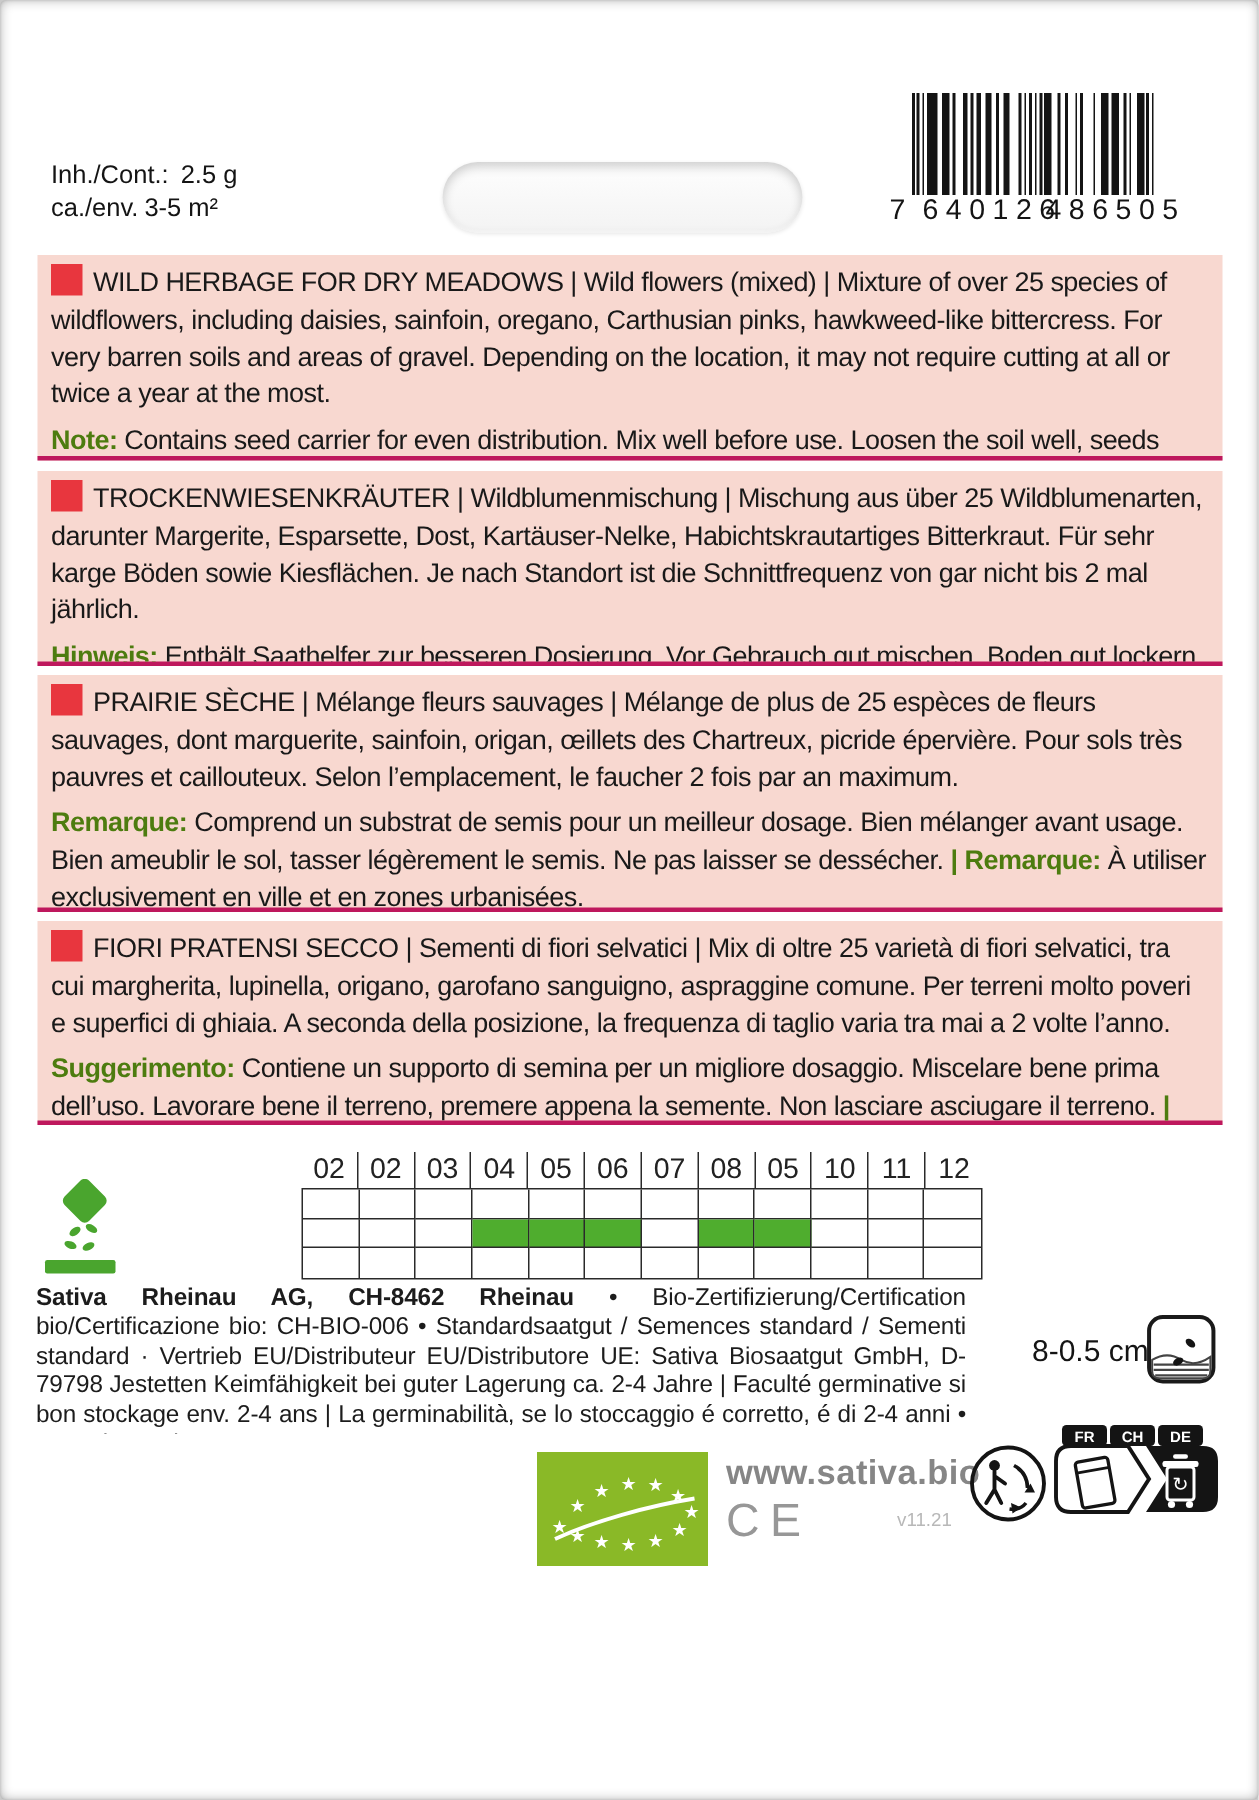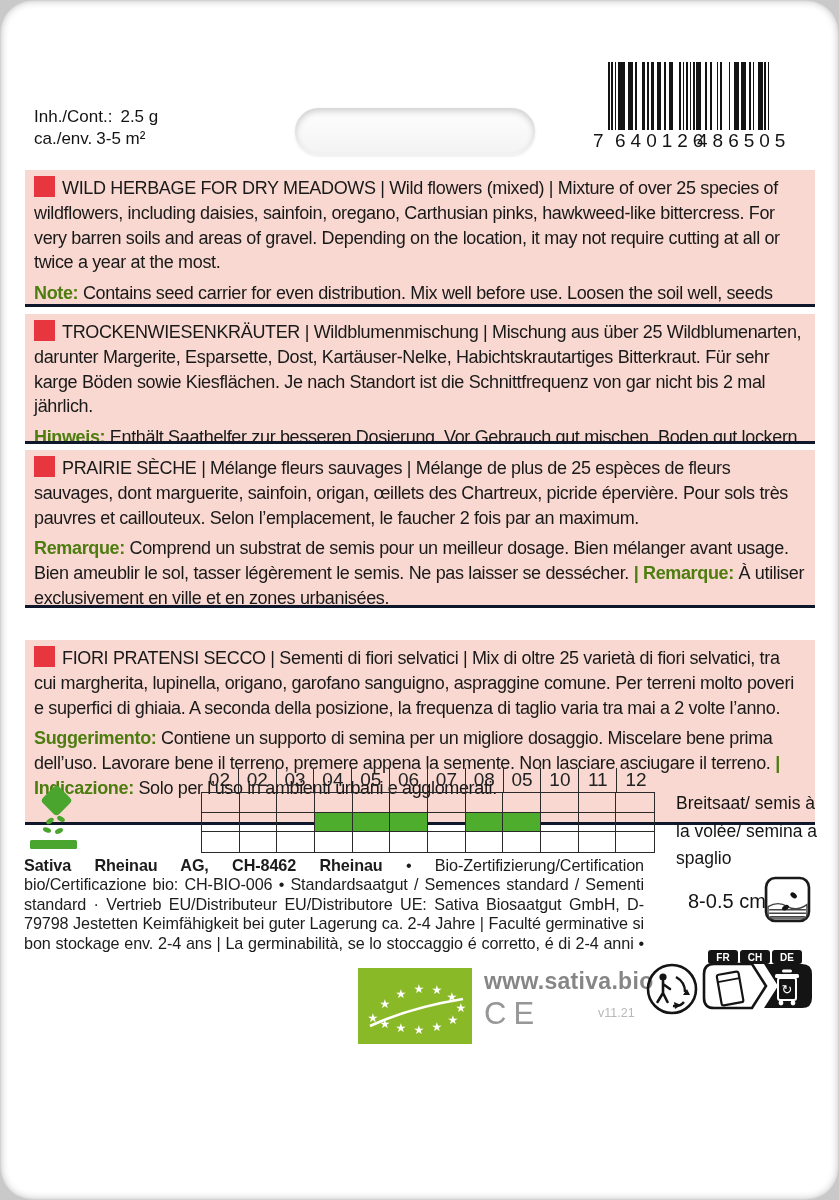--- a/index.html
+++ b/index.html
@@ -3,21 +3,21 @@
 <meta charset="utf-8">
 <style>
   html,body{margin:0;padding:0;}
   body{
     width:839px;height:1200px;position:relative;overflow:hidden;
     background:#c9c9c9;
     font-family:"Liberation Sans", sans-serif;
     color:#1a1a1a;
   }
   .packet{
-    position:absolute;inset:0;background:#fff;border-radius:32px;
+    position:absolute;inset:0;background:#fff;border-radius:4px;
     box-shadow:inset 0 0 8px rgba(0,0,0,.30), inset 0 0 2px rgba(0,0,0,.18);
   }
   
   .contents{position:absolute;left:34px;top:106px;font-size:17px;line-height:22px;color:#141414;}
   .contents .lbl{display:inline-block;}
   .contents .val{display:inline-block;margin-left:8px;}
   
   .hang-hole{
     position:absolute;left:295px;top:108px;width:240px;height:47px;border-radius:24px;
     background:linear-gradient(#fefefe,#f3f3f3);
@@ -29,32 +29,32 @@
   .barcode .bar{position:absolute;top:0;height:68px;background:#141414;}
   .barcode .digits{position:absolute;left:0;top:68px;width:190px;height:24px;font-size:19px;color:#141414;}
   .barcode .digits span{position:absolute;top:0;letter-spacing:5px;}
   .bc-prefix{left:0;}
   .bc-g1{left:22px;}
   .bc-g2{left:104px;}
   
   .lang-block{
     position:absolute;left:25px;width:790px;background:#f8d8d0;
     padding:6px 9px 5px 9px;box-sizing:border-box;
-    border-bottom:3px solid #0f172a;
+    border-bottom:3px solid #be185d;
     font-size:18px;line-height:24.8px;letter-spacing:-0.35px;color:#191919;
     overflow:hidden;
   }
   .lang-block p{margin:0 0 6px 0;}
   .lang-block p:last-child{margin-bottom:0;}
   .lang-block b{font-weight:bold;color:#4d7c0f;}
   .red-sq{display:inline-block;width:21px;height:21px;background:#e8363e;vertical-align:-3px;margin-right:7px;}
   .blk-en{top:170px;height:137px;}
   .blk-de{top:314px;height:130px;}
   .blk-fr{top:450px;height:158px;}
-  .blk-it{top:640px;height:185px;}
+  .blk-it{top:614px;height:136px;}
   
   .sow-icon{position:absolute;left:28px;top:786px;}
   
   .cal-head{position:absolute;left:201px;top:768px;width:454px;height:24px;display:grid;grid-template-columns:repeat(12,1fr);}
   .cal-h{font-size:19px;color:#222;text-align:center;line-height:24px;border-right:1.5px solid #2a2a2a;}
   .cal-h:last-child{border-right:none;}
   .cal-grid{
     position:absolute;left:201px;top:792px;width:454px;height:61px;
     display:grid;grid-template-columns:repeat(12,1fr);grid-template-rows:repeat(3,1fr);
     border:1.6px solid #2a2a2a;box-sizing:border-box;
@@ -215,25 +215,20 @@
       <div class="cal-c"></div>
       <div class="cal-c"></div>
       <div class="cal-c"></div>
       <div class="cal-c"></div>
       <div class="cal-c"></div>
       <div class="cal-c"></div>
       <div class="cal-c"></div>
       <div class="cal-c"></div>
     </div>
 
-  <div class="broadcast">
-    <div>Breitsaat/ semis à</div>
-    <div>la volée/ semina a</div>
-    <div>spaglio</div>
-  </div>
 
   <div class="depth-row">
     <span class="depth-val">8-0.5 cm</span>
     <span class="depth-ic">
       <svg width="47" height="47" viewBox="0 0 46 46">
         <rect x="2" y="2" width="42" height="42" rx="9" fill="#fff" stroke="#1a1a1a" stroke-width="2.6"></rect>
         <path d="M4 30 Q 14 24 23 30 Q 32 35 42 28 L42 37 Q42 42 37 42 L9 42 Q4 42 4 37 Z" fill="none" stroke="#444" stroke-width="1.3"></path>
         <line x1="5" y1="33" x2="41" y2="33" stroke="#444" stroke-width="1.5"></line>
         <line x1="5" y1="36.5" x2="41" y2="36.5" stroke="#444" stroke-width="1.5"></line>
         <line x1="6" y1="40" x2="40" y2="40" stroke="#444" stroke-width="1.5"></line>

